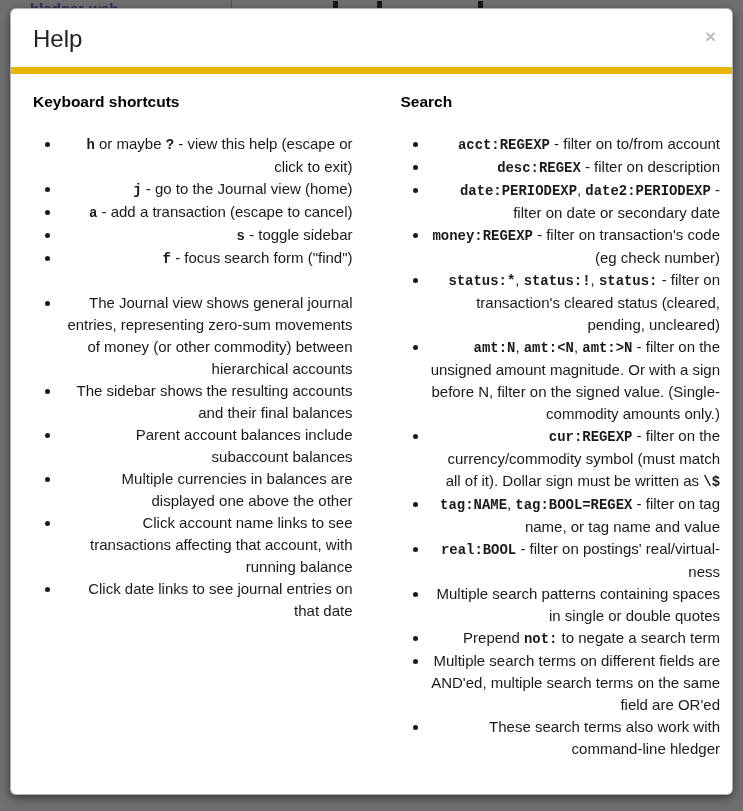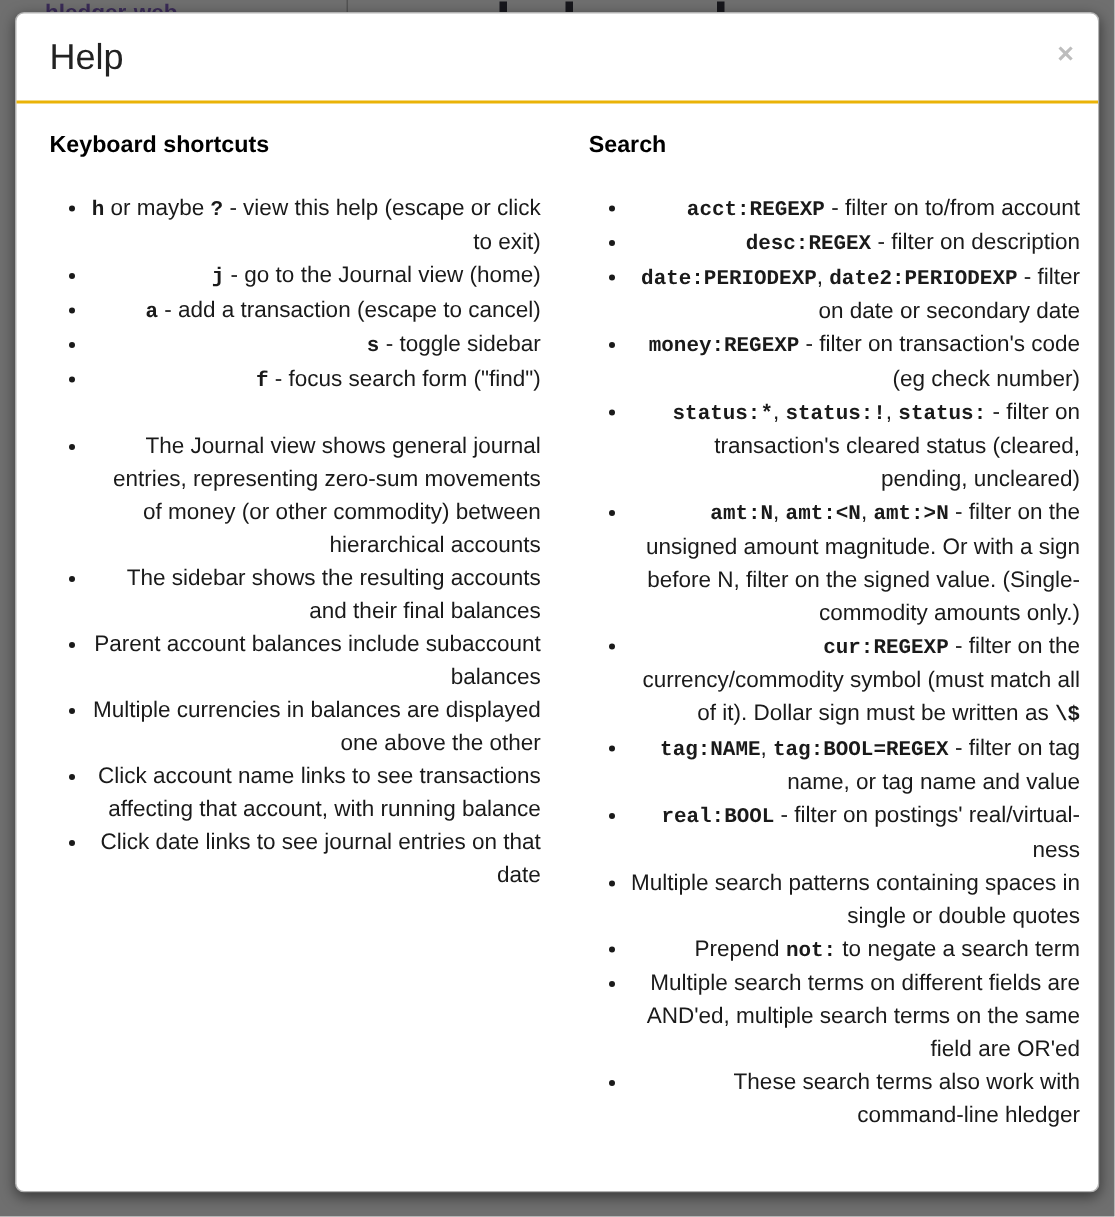--- a/index.html
+++ b/index.html
@@ -33,33 +33,33 @@
     background:#ffffff;
     border:1px solid rgba(0,0,0,0.3);
     border-radius:6px;
     box-shadow:0 3px 9px rgba(0,0,0,0.5);
     box-sizing:border-box;
     color:#1a1a1a;
   }
   .modal-header {
     position:relative;
     padding:16px 15px 15px 22px;
-    border-bottom:2px solid #eab308;
+    border-bottom:7px solid #eab308;
   }
   .modal-title {
     margin:0; font-size:24px; font-weight:500; line-height:27px; color:#222;
   }
   .close-btn {
     position:absolute; top:18px; right:16px;
     background:none; border:none; padding:0; cursor:pointer;
     font-size:19px; font-weight:bold; line-height:1; color:#bdbdbd;
     font-family:"Liberation Sans", sans-serif;
   }
   .modal-body {
-    display:flex; gap:22px;
+    display:flex; gap:38px;
     padding:8px 12px 20px 12px;
     box-sizing:border-box;
   }
   .help-col { flex:1 1 0; min-width:0; padding-left:10px; }
   .help-col h4 {
     font-size:15.5px; font-weight:bold; color:#000;
     margin:10px 0 0 0; line-height:19px;
   }
   .help-col ul {
     margin:22px 0 10px 0; padding-left:28px;

